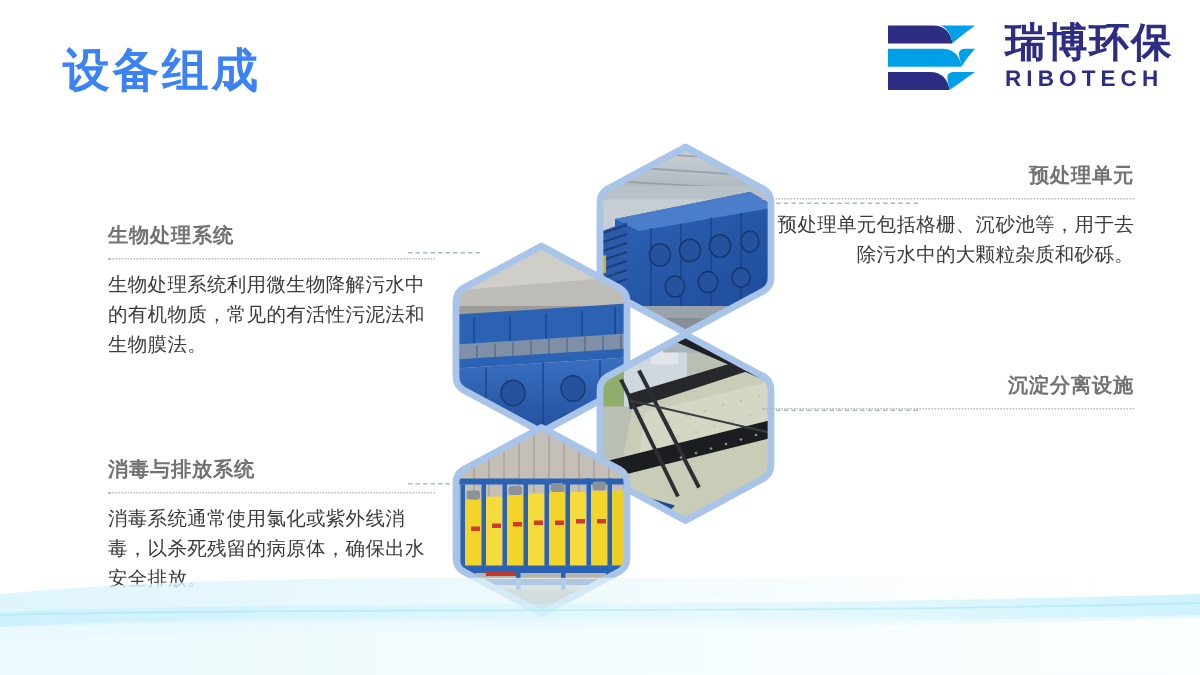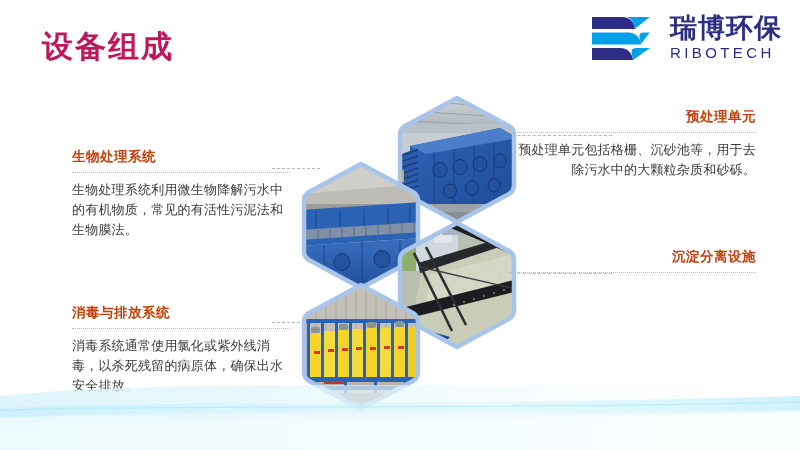--- a/index.html
+++ b/index.html
@@ -25,21 +25,21 @@
   }
 
   
   .page-title {
     position: absolute;
     left: 42px;
     top: 28px;
     font-size: 31px;
     font-weight: 700;
     letter-spacing: 2px;
-    color: #be185d;
+    color: #3b82f6;
     line-height: 1.2;
     white-space: nowrap;
     text-align: center;
   }
 
   
   .logo {
     position: absolute;
     right: 18px;
     top: 14px;
@@ -61,21 +61,21 @@
   .logo-cn {
     font-size: 27px;
     font-weight: 700;
     color: #2d2e83;
     letter-spacing: 1px;
     line-height: 1.05;
     white-space: nowrap;
   }
   .logo-en {
     font-size: 15px;
-    font-weight: 400;
+    font-weight: 700;
     color: #2d2e83;
     letter-spacing: 3.4px;
     margin-top: 3px;
     white-space: nowrap;
   }
 
   
   .hexes {
     position: absolute;
     left: 0;
@@ -101,21 +101,21 @@
     opacity: .85;
   }
 
   
   .block {
     position: absolute;
   }
   .block-title {
     font-size: 13.5px;
     font-weight: 700;
-    color: #c2410c;
+    color: #737373;
     letter-spacing: .5px;
     line-height: 1.3;
     white-space: nowrap;
   }
   .block-rule {
     margin: 6px 0 7px 0;
     height: 0;
     border-top: 1px dotted #b9b9b9;
   }
   .block-body {

